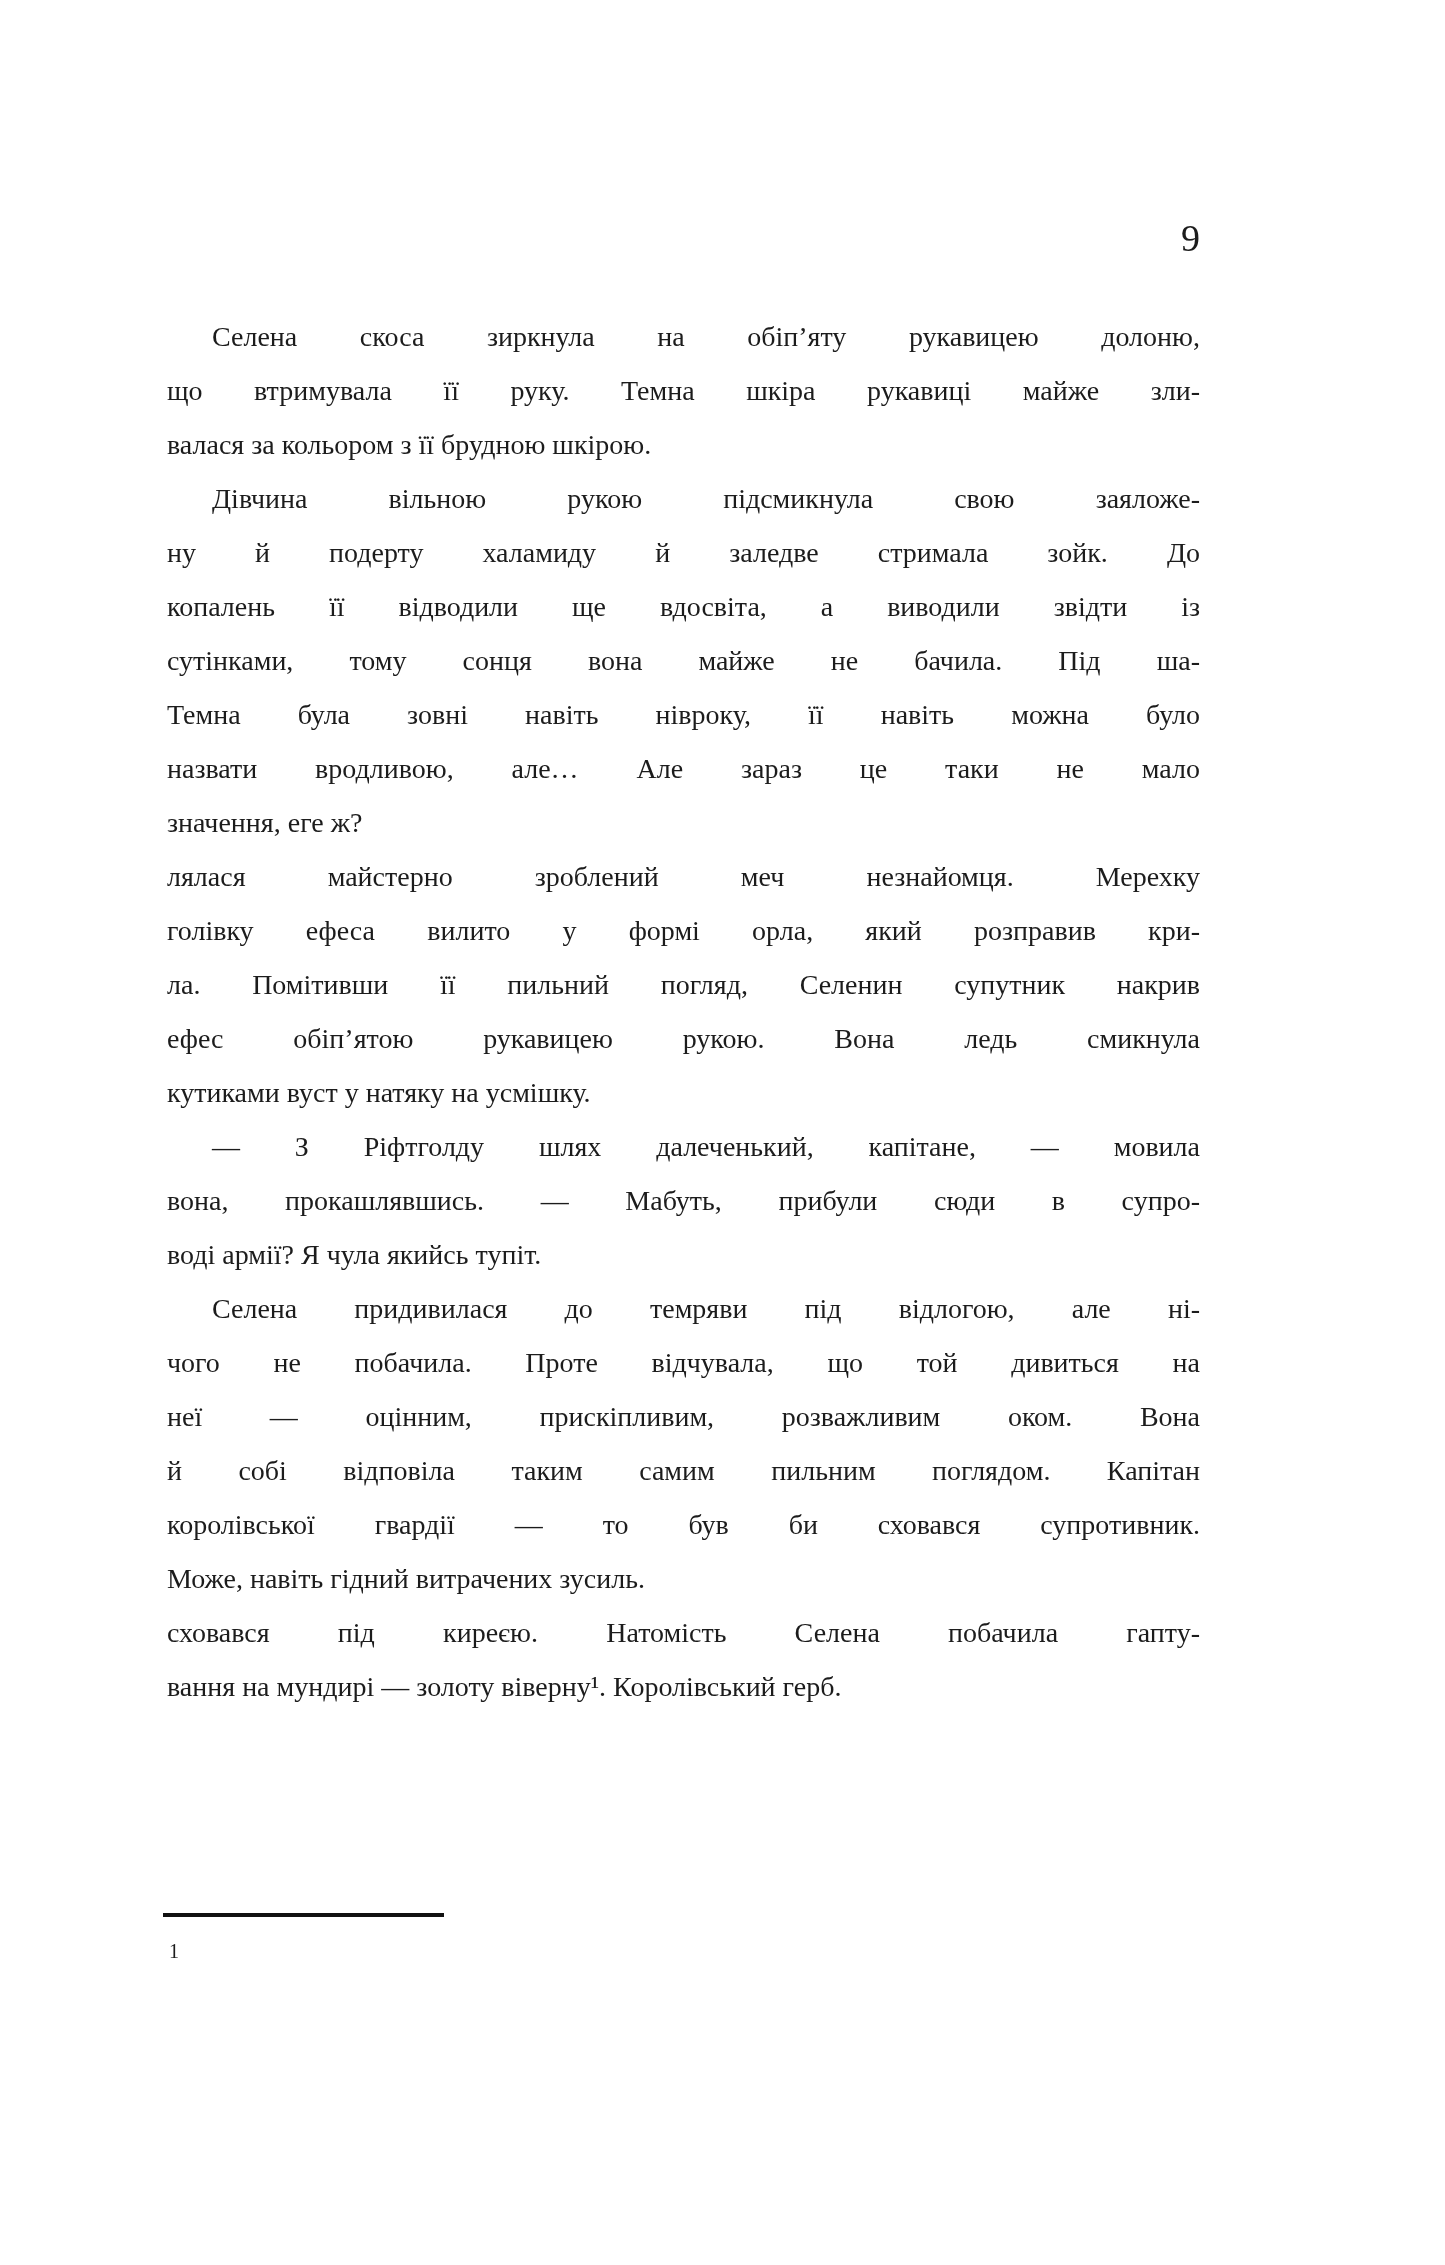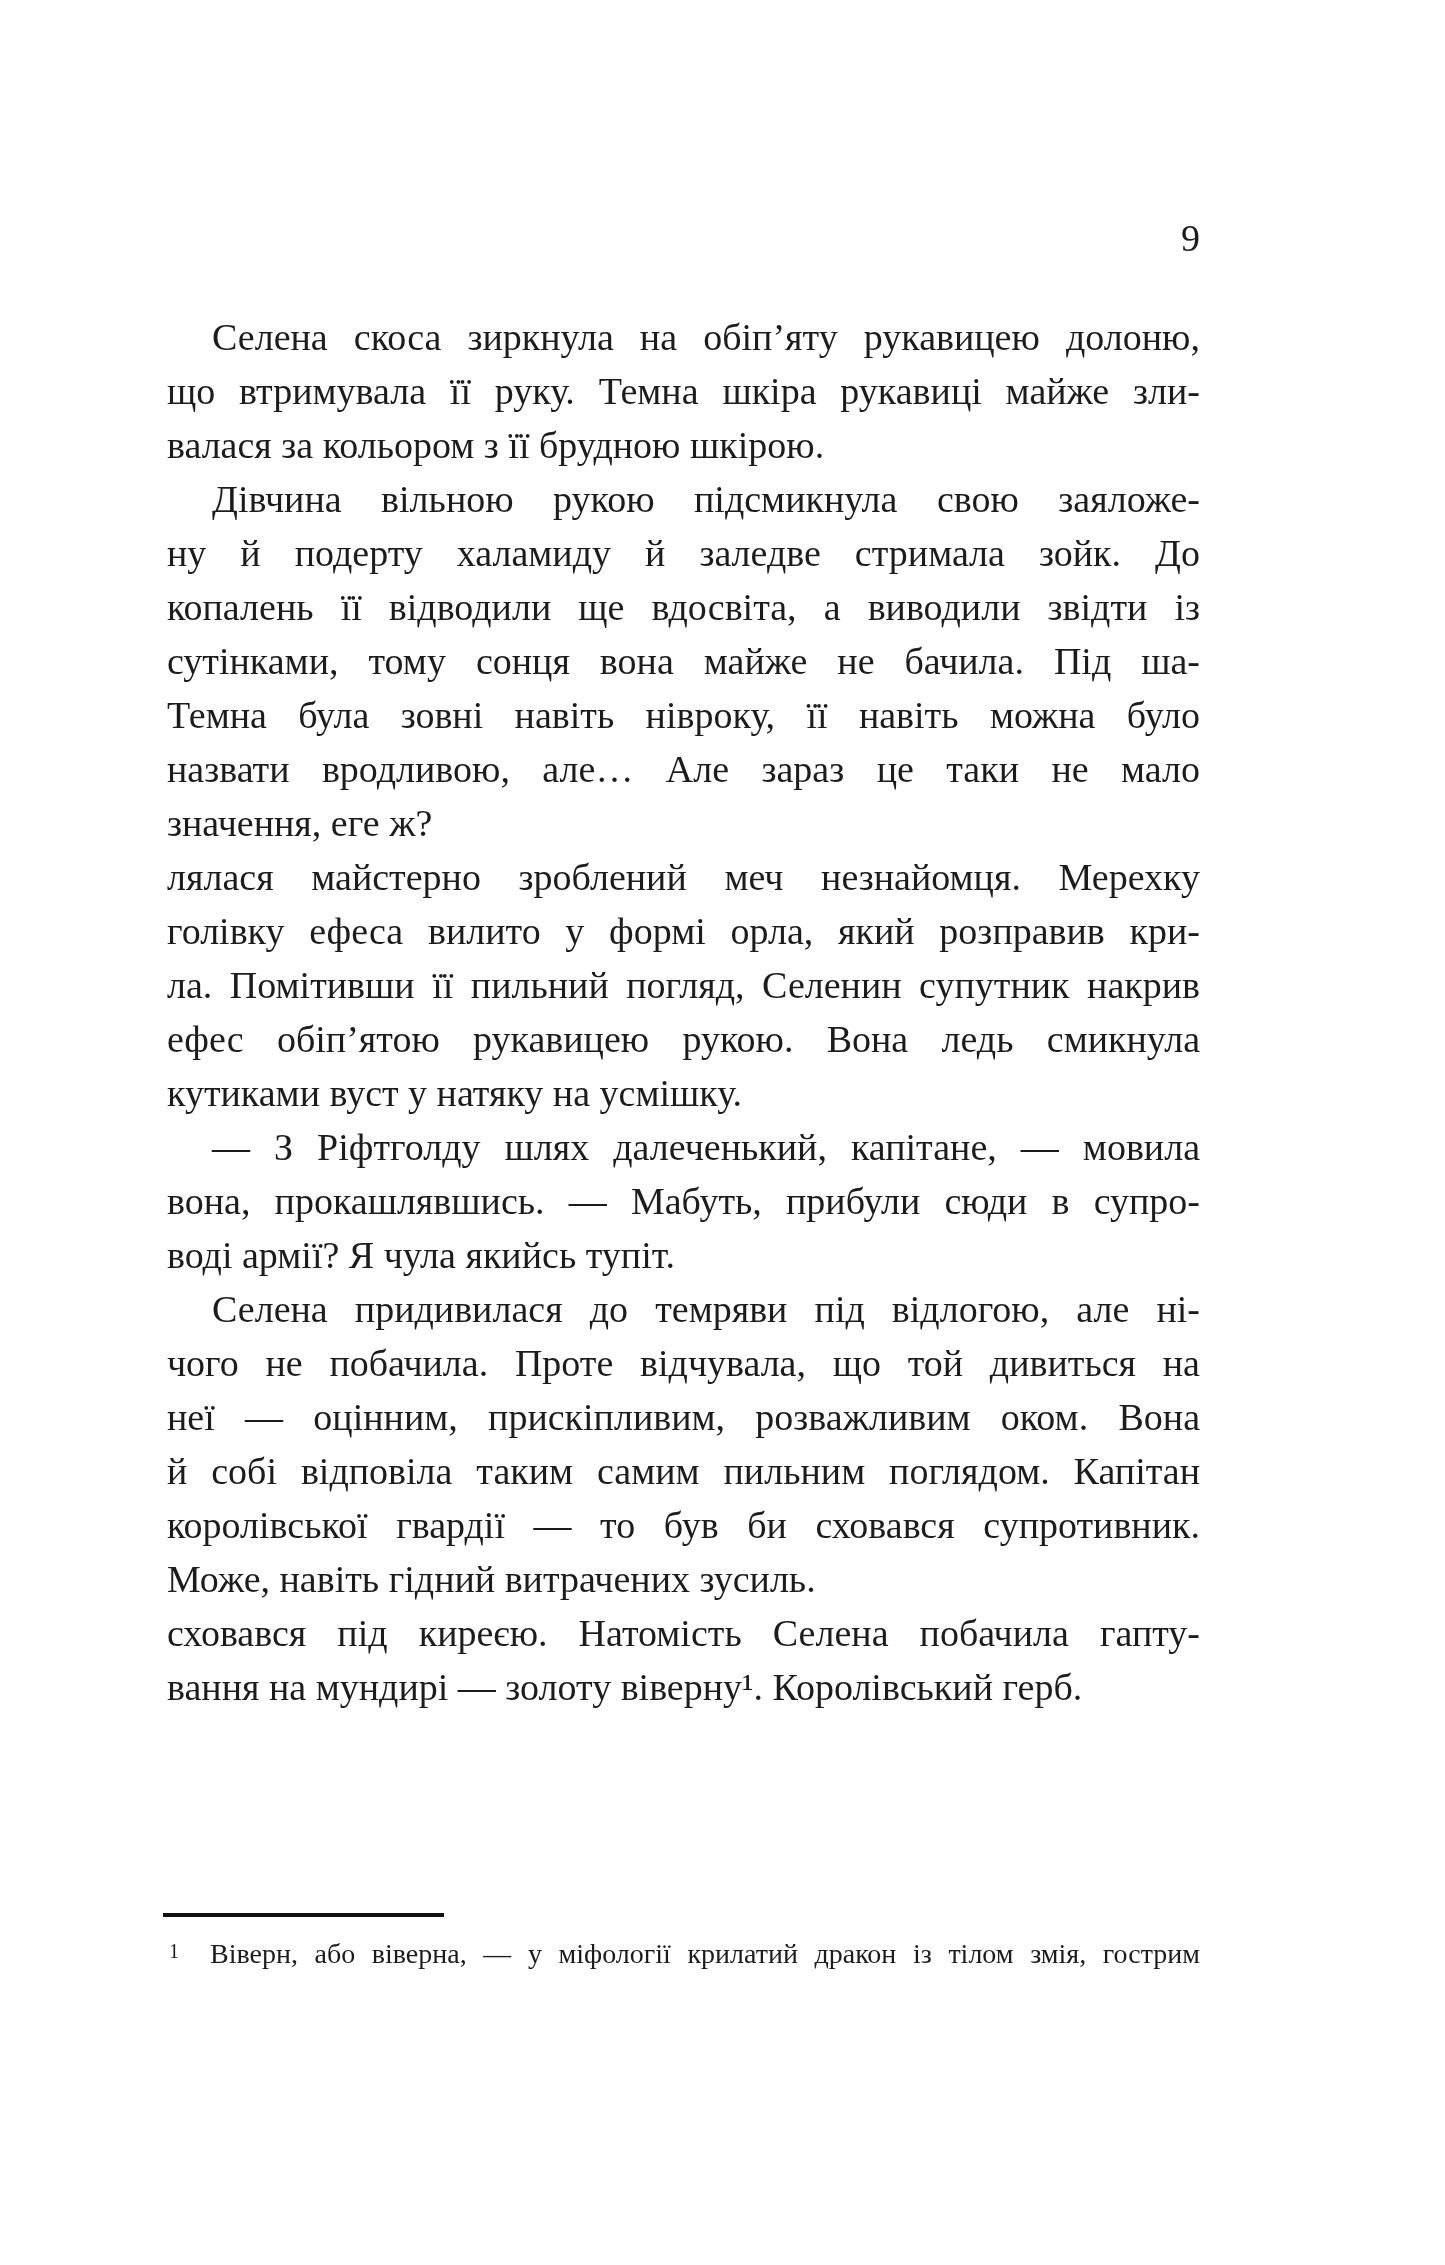--- a/index.html
+++ b/index.html
@@ -19,21 +19,21 @@
     width: 1033px;
     text-align: right;
     font-size: 38px;
     line-height: 40px;
   }
   .body-text {
     position: absolute;
     top: 310px;
     left: 167px;
     width: 1033px;
-    font-size: 38px;
+    font-size: 28px;
     line-height: 54px;
   }
   .paragraph { margin: 0; }
   .line {
     text-align: justify;
     text-align-last: justify;
     text-justify: inter-word;
     height: 54px;
     overflow: visible;
     white-space: nowrap-disabled; 
@@ -123,17 +123,16 @@
       <div class="line last">вання на мундирі — золоту віверну¹. Королівський герб.</div>
     </div>
 
   </div>
 
   <div class="footnote-rule"></div>
 
   <div class="footnote">
     <span class="fn-marker">1</span>
     <div class="fn-text">
-      <div class="fn-line">Віверн, або віверна, — у міфології крилатий дракон із тілом змія, гострим</div>
     </div>
   </div>
 
 </div>
 
 </body></html>

